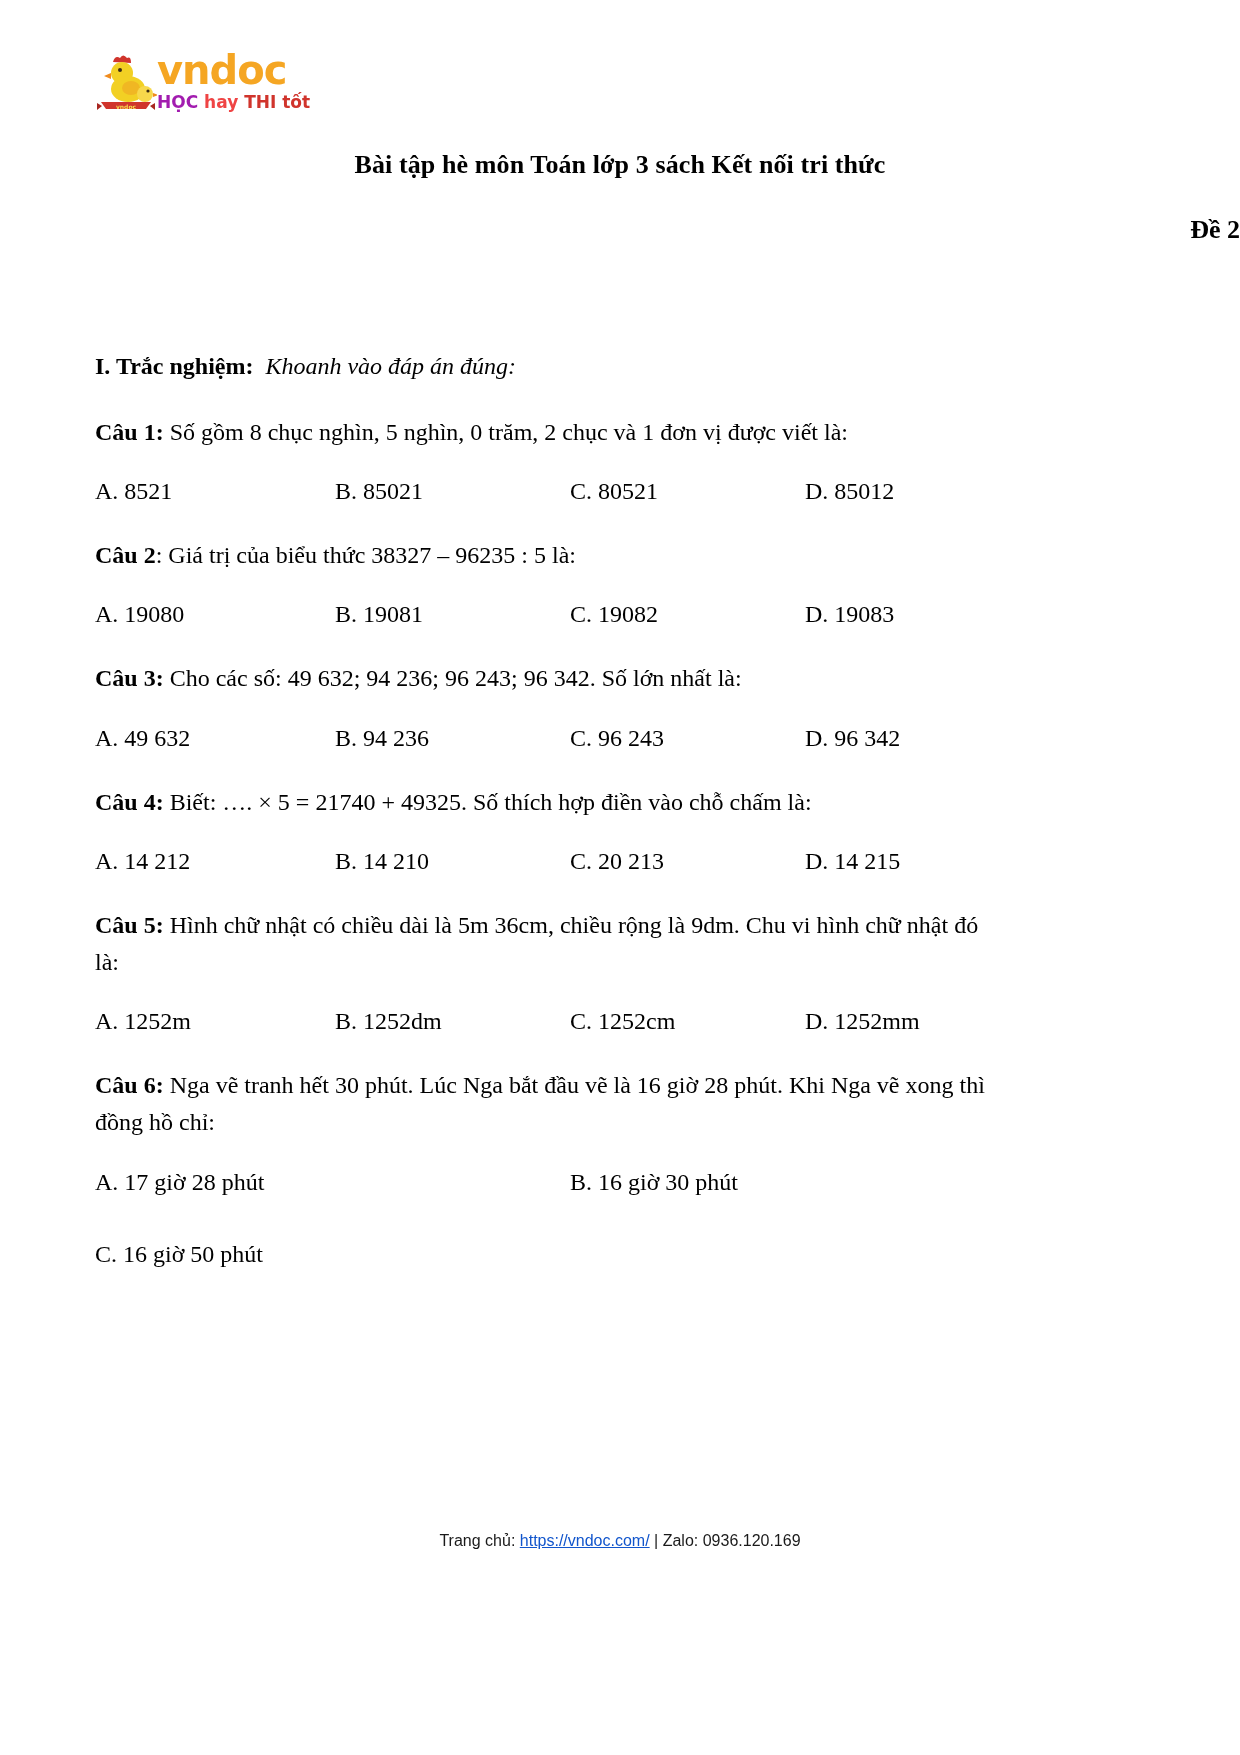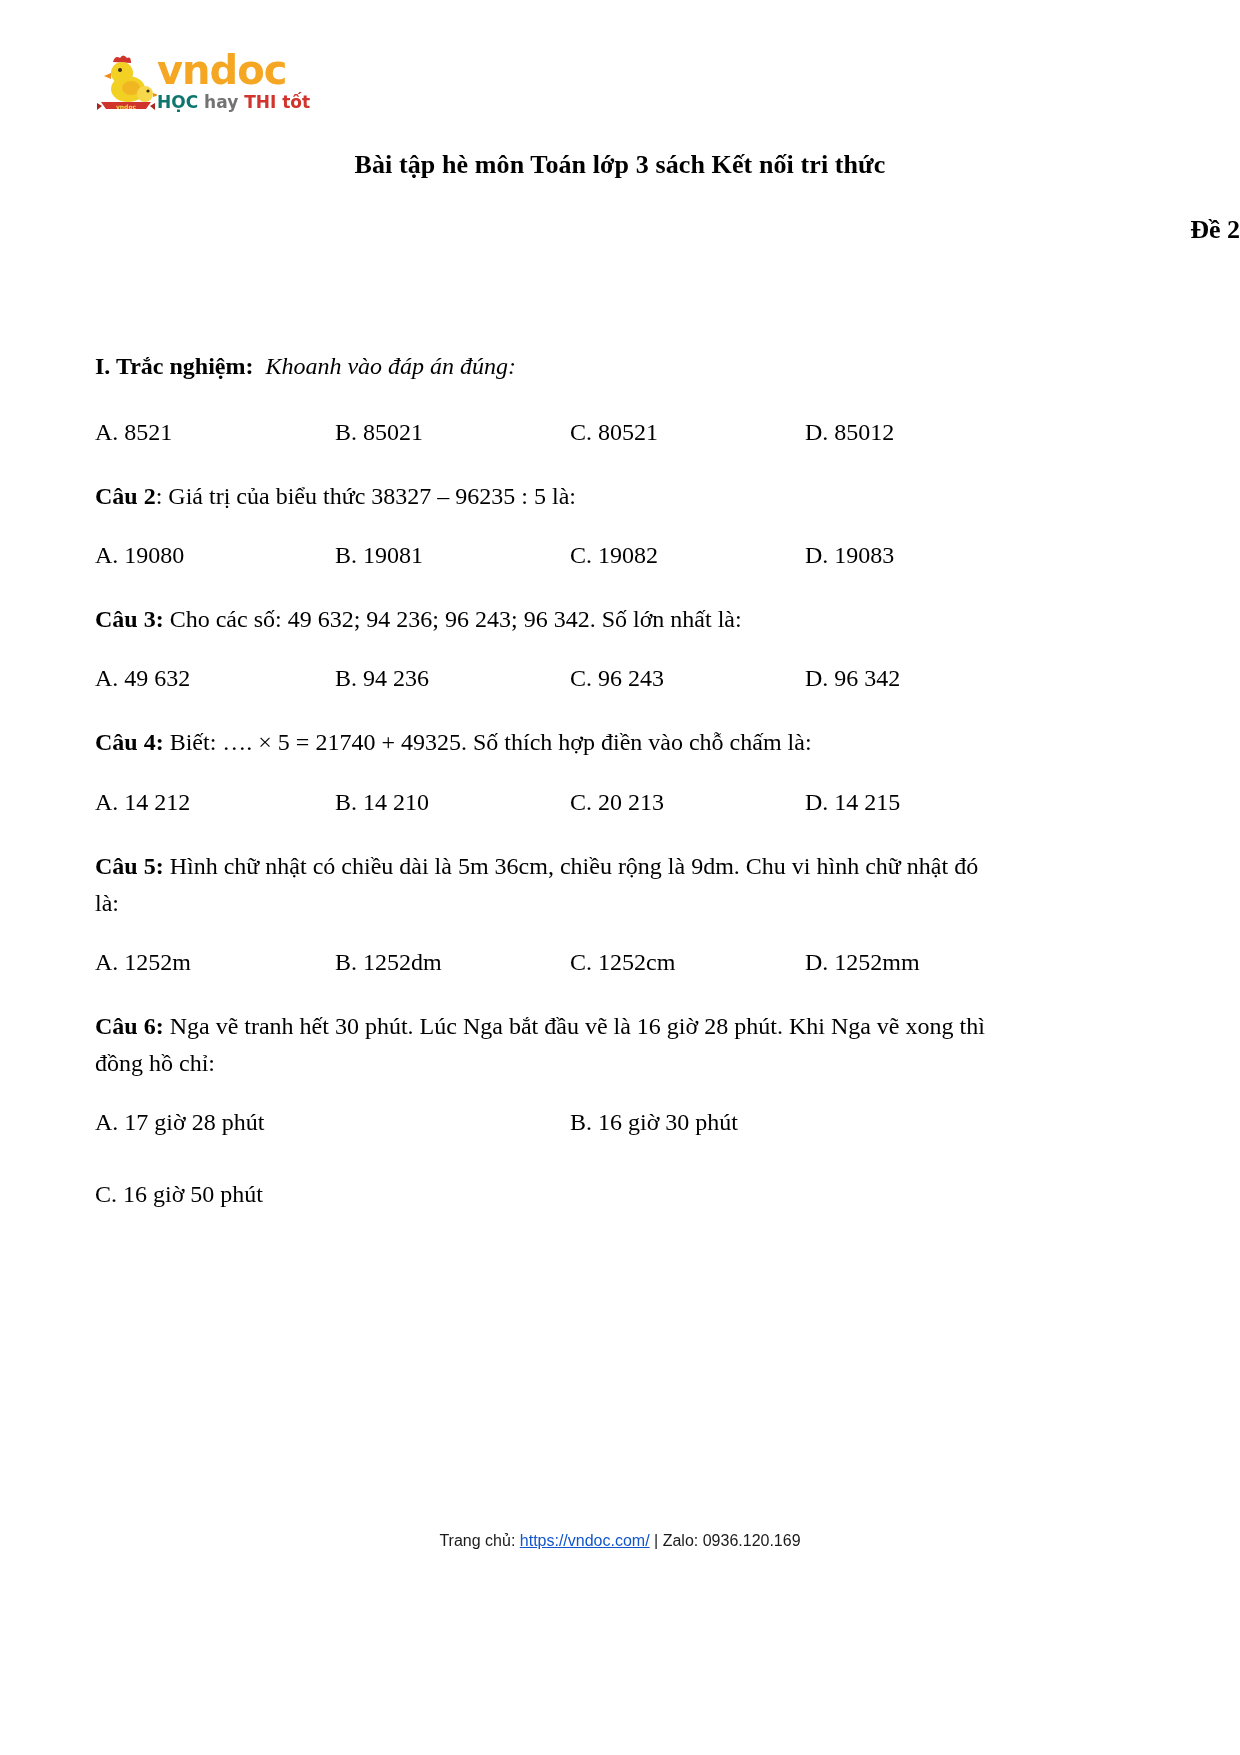--- a/index.html
+++ b/index.html
@@ -52,22 +52,22 @@
     color: #F5A623;
   }
   .logo-tagline {
     font-family: "DejaVu Sans", sans-serif;
     font-weight: bold;
     font-size: 17px;
     line-height: 20px;
     margin-top: 2px;
     white-space: nowrap;
   }
-  .tg-hoc { color: #0f766e; }
-  .tg-hay { color: #737373; }
+  .tg-hoc { color: #a21caf; }
+  .tg-hay { color: #ef4444; }
   .tg-thi { color: #D0342C; }
   .tg-tot { color: #D0342C; text-align: right; }
 
   
   .doc-title {
     position: absolute;
     left: 0;
     right: 0;
     top: 150px;
     text-align: center;
@@ -193,20 +193,23 @@
   <div class="doc-title">Bài tập hè môn Toán lớp 3 sách Kết nối tri thức</div>
   <div class="doc-subtitle">Đề 2</div>
 
   <div class="content">
 
     <div class="section-head">
       <span class="lbl">I. Trắc nghiệm:</span>
       <span>&nbsp;</span><span class="ital">Khoanh vào đáp án đúng:</span>
     </div>
 
+    <div class="question">
+      <span class="q-label">Câu 1:</span><span> Số gồm 8 chục nghìn, 5 nghìn, 0 trăm, 2 chục và 1 đơn vị được viết là:</span>
+    </div>
     <div class="answers cols4">
       <span class="opt">A. 8521</span>
       <span class="opt">B. 85021</span>
       <span class="opt">C. 80521</span>
       <span class="opt">D. 85012</span>
     </div>
 
     <div class="question">
       <span class="q-label">Câu 2</span><span>: Giá trị của biểu thức 38327 – 96235 : 5 là:</span>
     </div>

